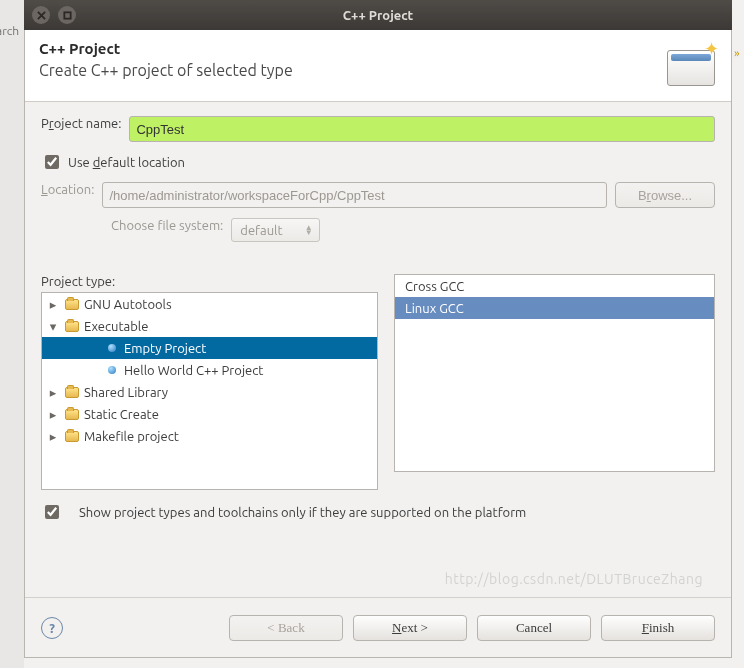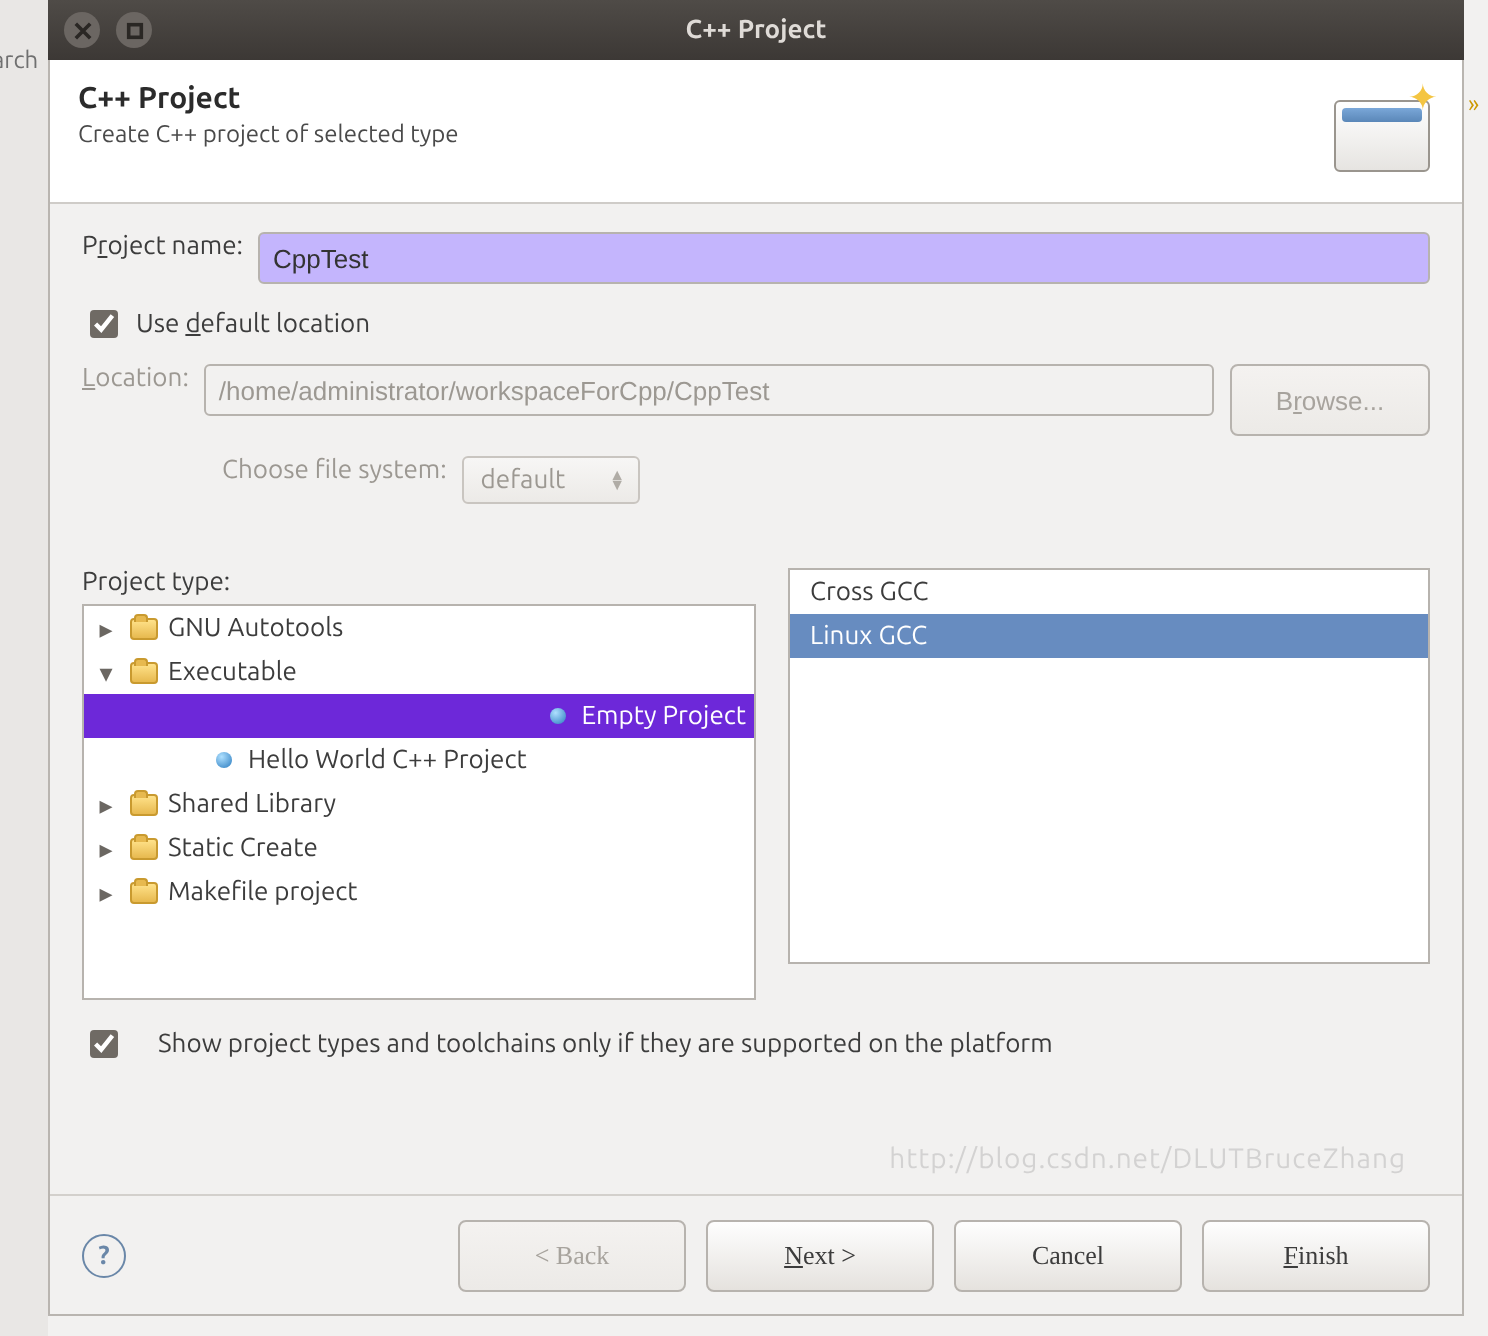--- a/index.html
+++ b/index.html
@@ -22,64 +22,64 @@
   .winbtn svg { width:9px; height:9px; stroke:#2a2724; stroke-width:2; }
   .title-text { flex:1; text-align:center; color:#dfdbd7; font-weight:bold; font-size:13px; padding-right:52px; }
 
   
   .dialog { position:absolute; left:24px; right:12px; top:30px; bottom:10px; background:#f2f1f0;
             border:1px solid #b9b5b0; border-top:none; }
 
   
   .banner { height:72px; background:#fff; border-bottom:1px solid #cfccc8; padding:10px 14px; position:relative; }
   .banner h1 { margin:0 0 4px 0; font-size:15px; font-weight:bold; color:#2b2b2b; }
-  .banner p { margin:0; font-size:12px; color:#4a4a4a; }
+  .banner p { margin:0; font-size:16px; color:#4a4a4a; }
   .banner-icon { position:absolute; right:10px; top:6px; width:58px; height:58px; }
   .banner-icon .window { width:48px; height:36px; margin-top:14px; margin-left:4px;
     border:1px solid #9a958e; border-radius:3px; background:linear-gradient(#fff,#e6e4e1); position:relative;}
   .banner-icon .window::before { content:""; position:absolute; left:3px; right:3px; top:3px; height:7px;
     background:linear-gradient(#7aa7d8,#5a87b8); border-radius:2px; }
   .banner-icon .spark { position:absolute; right:2px; top:2px; color:#f4c542; font-size:18px; }
 
   
   .content { padding:14px 16px 10px 16px; }
 
   .row { display:flex; align-items:flex-start; gap:8px; margin-bottom:10px; }
   .label { white-space:nowrap; }
   .underline { text-decoration:underline; text-decoration-thickness:1px; text-underline-offset:1px; }
 
   input[type=text] {
     flex:1; height:26px; border:1px solid #b7b3ae; border-radius:3px;
-    padding:2px 6px; font-size:13px; background:#c4b5fd; color:#333;
+    padding:2px 6px; font-size:13px; background:#bef264; color:#333;
   }
   input[type=text]:disabled { background:#f2f1f0; color:#9c9892; }
 
   .checkbox-row { display:flex; align-items:center; gap:6px; margin:4px 0 10px 0; }
   input[type=checkbox] { width:14px; height:14px; accent-color:#6f6a64; }
 
   .disabled-label { color:#9c9892; }
 
-  .btn { height:36px; padding:0 16px; border:1px solid #b7b3ae; border-radius:4px;
+  .btn { height:26px; padding:0 16px; border:1px solid #b7b3ae; border-radius:4px;
          background:linear-gradient(#fefefe,#e5e2de); font-size:13px; color:#3c3c3c; cursor:pointer; }
   .btn:disabled { color:#a7a39d; cursor:default; background:linear-gradient(#f4f2f0,#eceae7);}
   .btn.wide { min-width:114px;font-family:Liberation Serif, serif; }
 
   .select-faux { display:inline-flex; align-items:center; border:1px solid #c9c5c0; border-radius:3px;
     background:linear-gradient(#f7f6f5,#eceae7); height:24px; padding:0 6px 0 8px; color:#9c9892; gap:22px;}
   .select-faux .updown { display:flex; flex-direction:column; line-height:5px; font-size:8px; color:#b0aca6;}
 
   
   .panels { display:flex; gap:16px; margin-top:6px; }
   .panel-col { display:flex; flex-direction:column; }
   .panel-col.left { flex:1.05; }
   .panel-col.right { flex:1; }
   .panel-title { margin-bottom:4px; }
   .listbox { border:1px solid #b7b3ae; background:#fff; height:198px; overflow:auto; font-size:13px;}
   .listbox .item { display:flex; align-items:center; height:22px; padding:0 4px; gap:4px; cursor:default;}
-  .listbox .item.selected { background:#6d28d9; color:#fff;justify-content:flex-end; }
+  .listbox .item.selected { background:#0369a1; color:#fff; }
   .listbox .item .expander { width:14px; text-align:center; color:#6b6762; }
   .listbox .item.selected .expander { color:#fff; }
   .listbox .item .icon { width:16px; height:14px; display:inline-flex; align-items:center; justify-content:center;}
   .listbox .item.indent2 { padding-left:44px; }
   .folder { width:14px; height:11px; background:linear-gradient(#ffe28a,#e7b94f);
             border:1px solid #c99a2f; border-radius:2px; position:relative;}
   .folder::before{content:"";position:absolute;left:1px;top:-3px;width:5px;height:3px;background:#e7b94f;border:1px solid #c99a2f;border-bottom:none;border-radius:2px 2px 0 0;}
   .bullet-blue { width:8px; height:8px; border-radius:4px; background:radial-gradient(circle at 35% 30%, #aee0ff, #2a7bbf); }
 
   .toolchain-item { height:22px; display:flex; align-items:center; padding:0 10px; cursor:default;}

